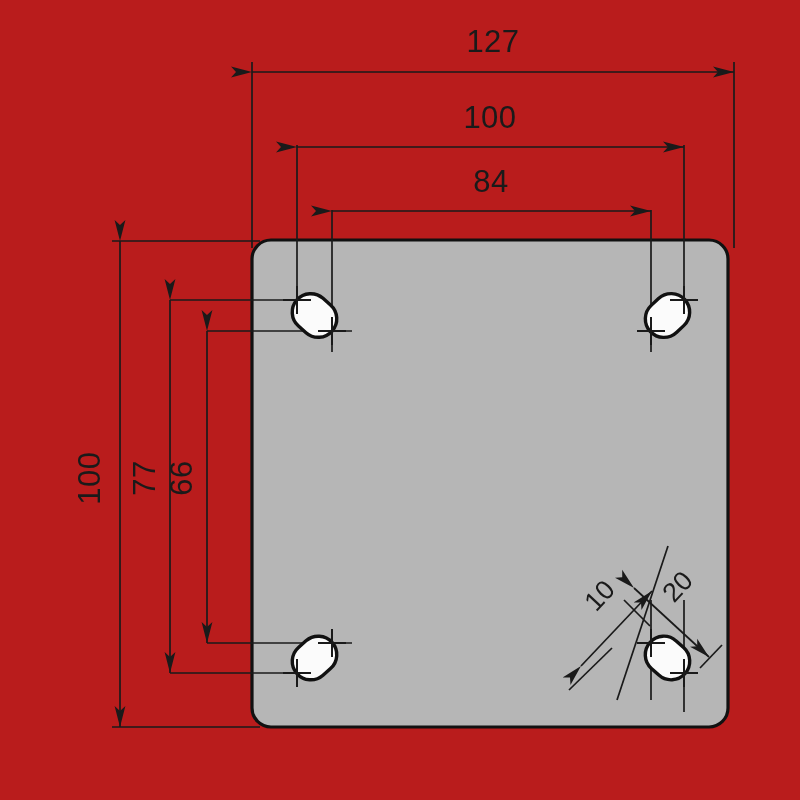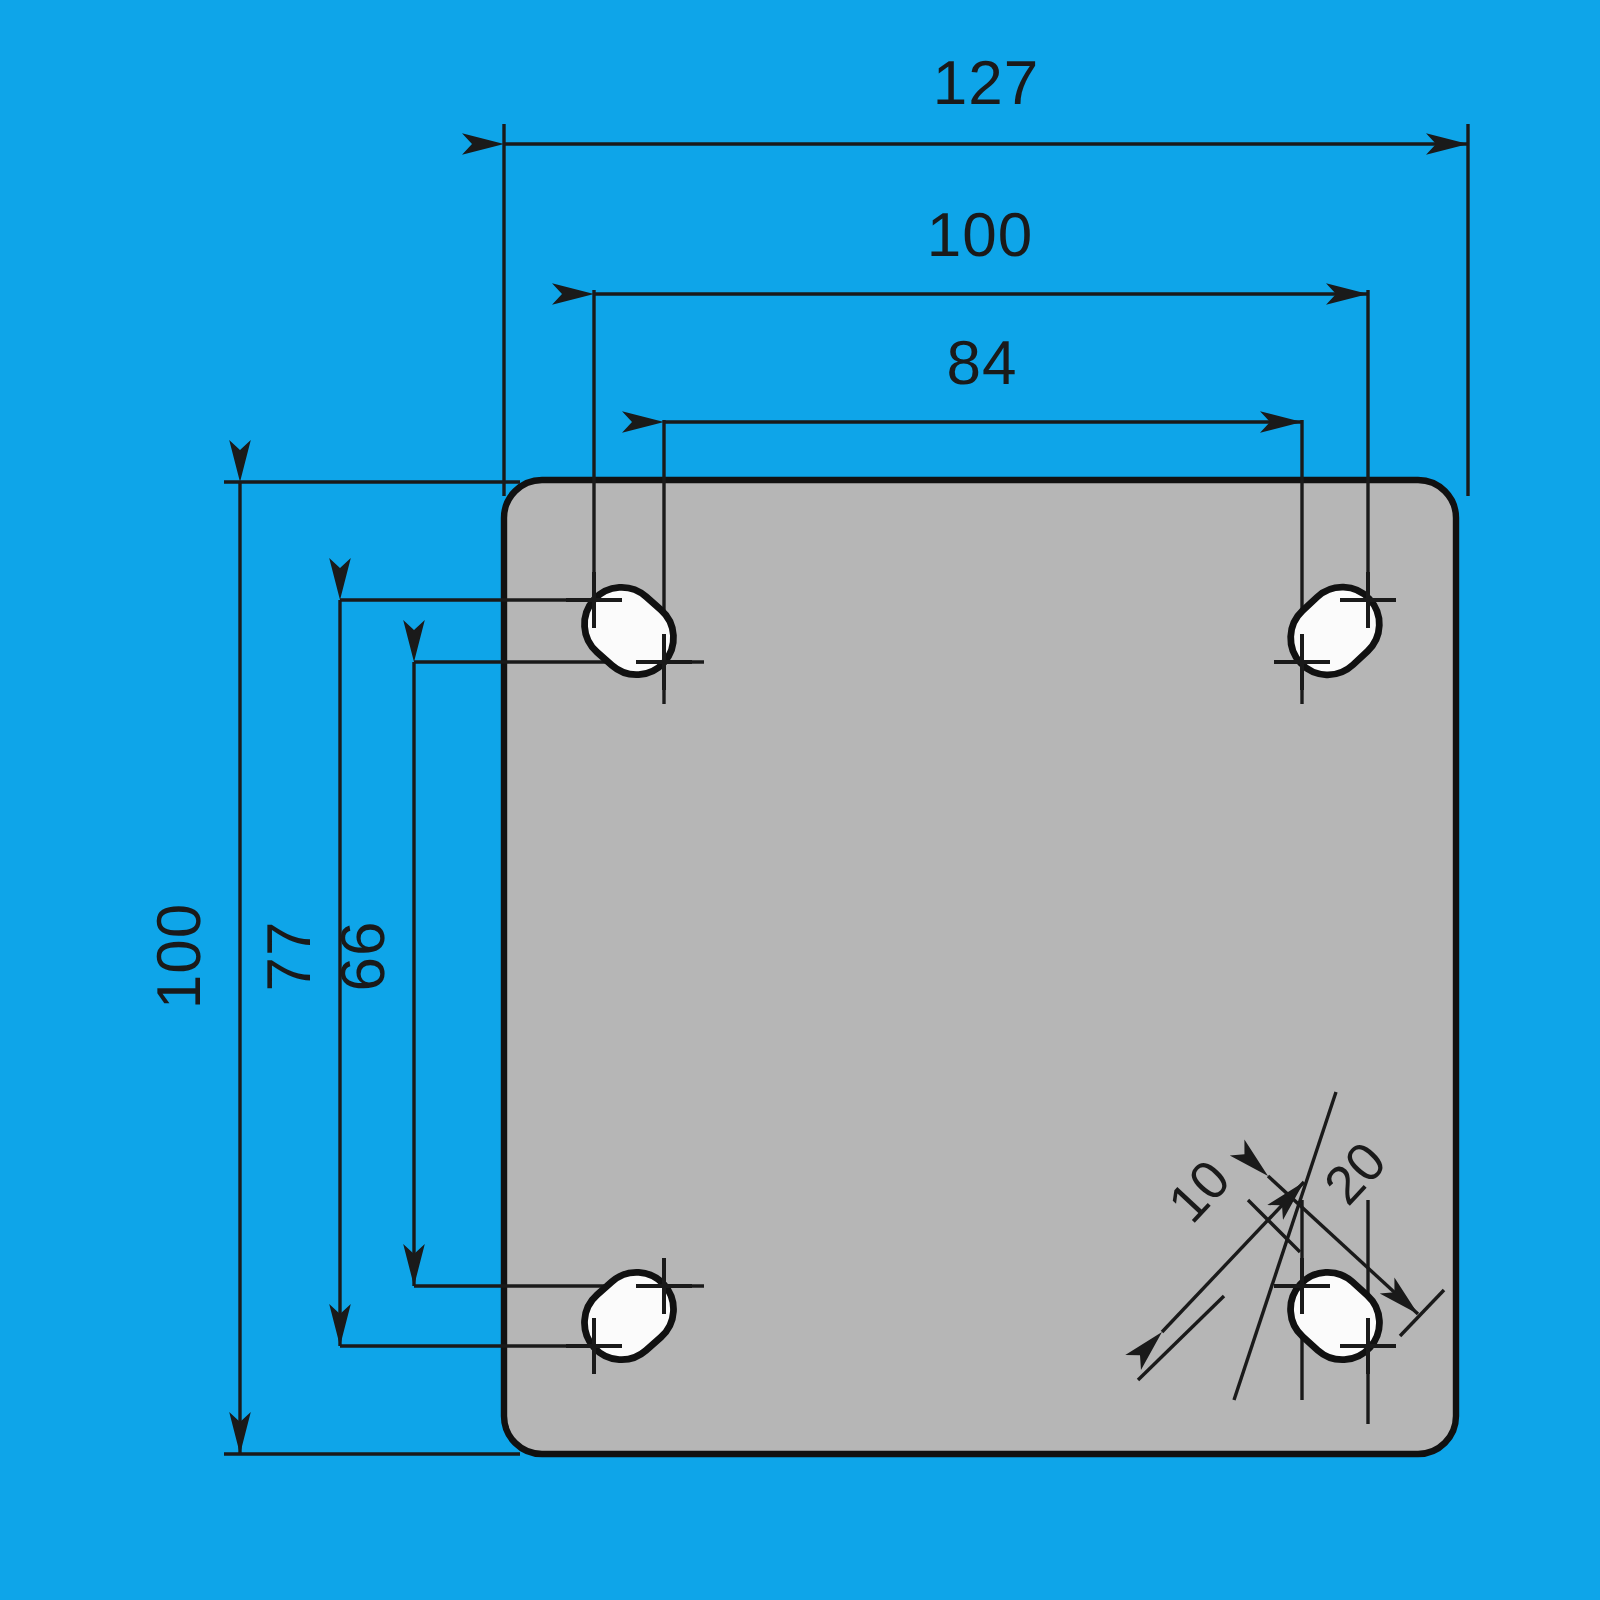--- a/index.html
+++ b/index.html
@@ -11,21 +11,21 @@
   body {
     width: 800px;
     height: 800px;
     overflow: hidden;
     font-family: "Liberation Sans", sans-serif;
   }
   #drawing-root {
     position: relative;
     width: 800px;
     height: 800px;
-    background: #0ea5e9;
+    background: #b91c1c;
   }
   svg#drawing {
     display: block;
     width: 800px;
     height: 800px;
   }
   .dim-text {
     font-family: "Liberation Sans", sans-serif;
     font-size: 31px;
     fill: #1a1a1a;

